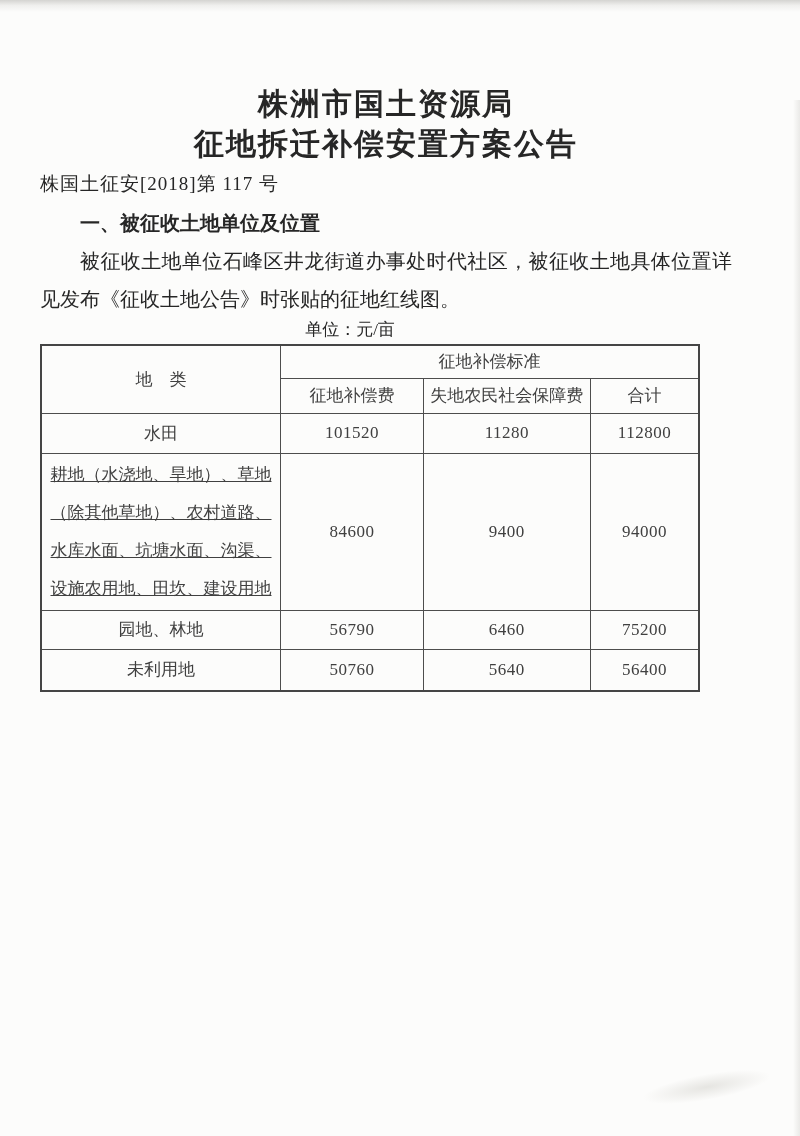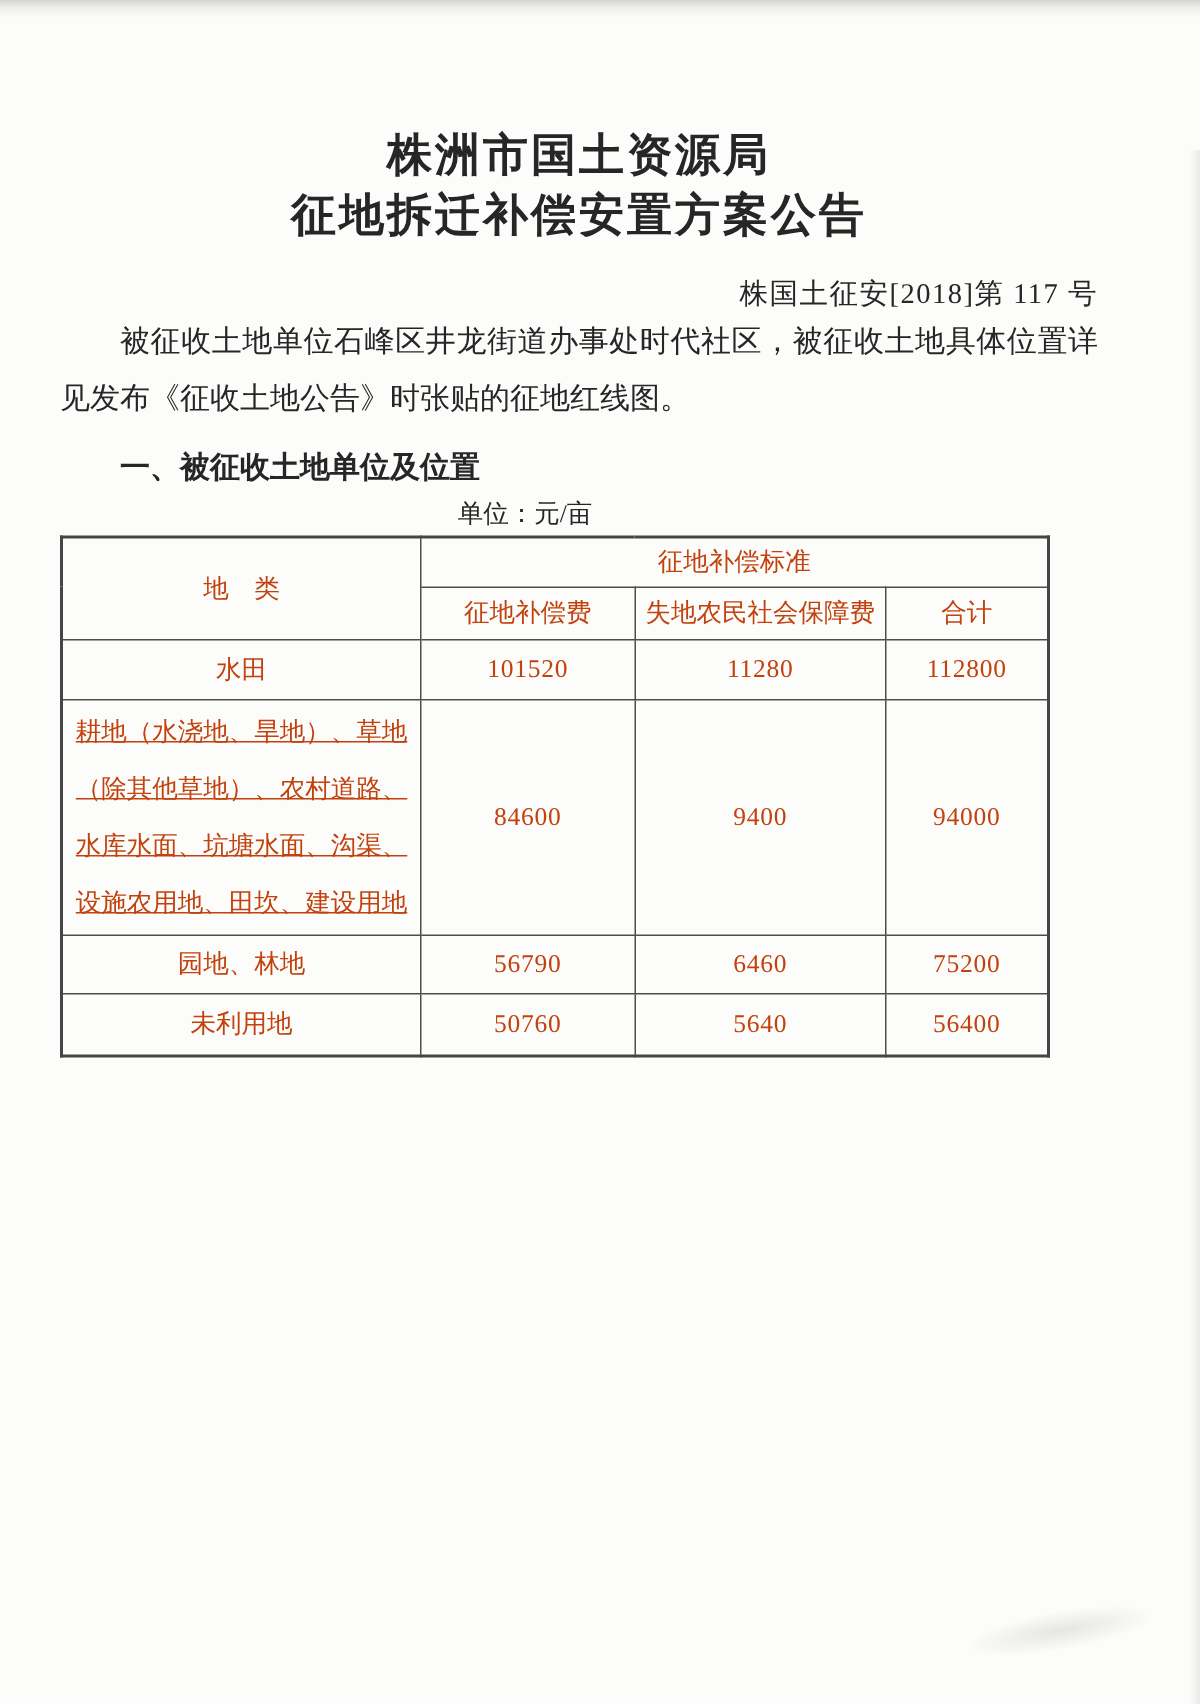--- a/index.html
+++ b/index.html
@@ -36,24 +36,24 @@
   .title-line {
     display: block;
     text-align: center;
     font-size: 30px;
     font-weight: 700;
     line-height: 40px;
     letter-spacing: 2px;
     margin: 0;
   }
   .doc-number {
-    text-align: right;
+    text-align: left;
     font-size: 19px;
     line-height: 24px;
-    margin-top: 21px;
+    margin-top: 8px;
     letter-spacing: 1px;
   }
   .para {
     margin: 0;
     font-size: 20px;
     line-height: 38px;
     text-align: justify;
   }
   .indent { text-indent: 2em; }
   .intro { margin-top: 14px; }
@@ -71,21 +71,21 @@
     table-layout: fixed;
     margin-top: 2px;
     border: 2px solid #454545;
   }
   table.comp-table td {
     border: 1.5px solid #4d4d4d;
     text-align: center;
     vertical-align: middle;
     font-size: 17px;
     padding: 2px 6px;
-    color: #c2410c;
+    color: #404040;
     overflow: hidden;
   }
   col.c1 { width: 36.4%; }
   col.c2 { width: 21.7%; }
   col.c3 { width: 25.4%; }
   col.c4 { width: 16.5%; }
   tr.r-head1 { height: 33px; }
   tr.r-head2 { height: 35px; }
   tr.r-data1 { height: 40px; }
   tr.r-data2 { height: 156px; }
@@ -111,23 +111,23 @@
   <div class="content">
 
     <h1 style="margin:0; padding:0;">
       <span class="title-line">株洲市国土资源局</span>
       <span class="title-line">征地拆迁补偿安置方案公告</span>
     </h1>
 
     <div class="doc-number">株国土征安[2018]第 117 号</div>
 
 
+    <p class="para heading">一、被征收土地单位及位置</p>
+
     <p class="para indent">被征收土地单位石峰区井龙街道办事处时代社区，被征收土地具体位置详见发布《征收土地公告》时张贴的征地红线图。</p>
-
-    <p class="para heading">一、被征收土地单位及位置</p>
 
 
     <div class="unit-label">单位：元/亩</div>
 
     <table class="comp-table">
       <colgroup>
         <col class="c1">
           <col class="c2">
           <col class="c3">
           <col class="c4">

